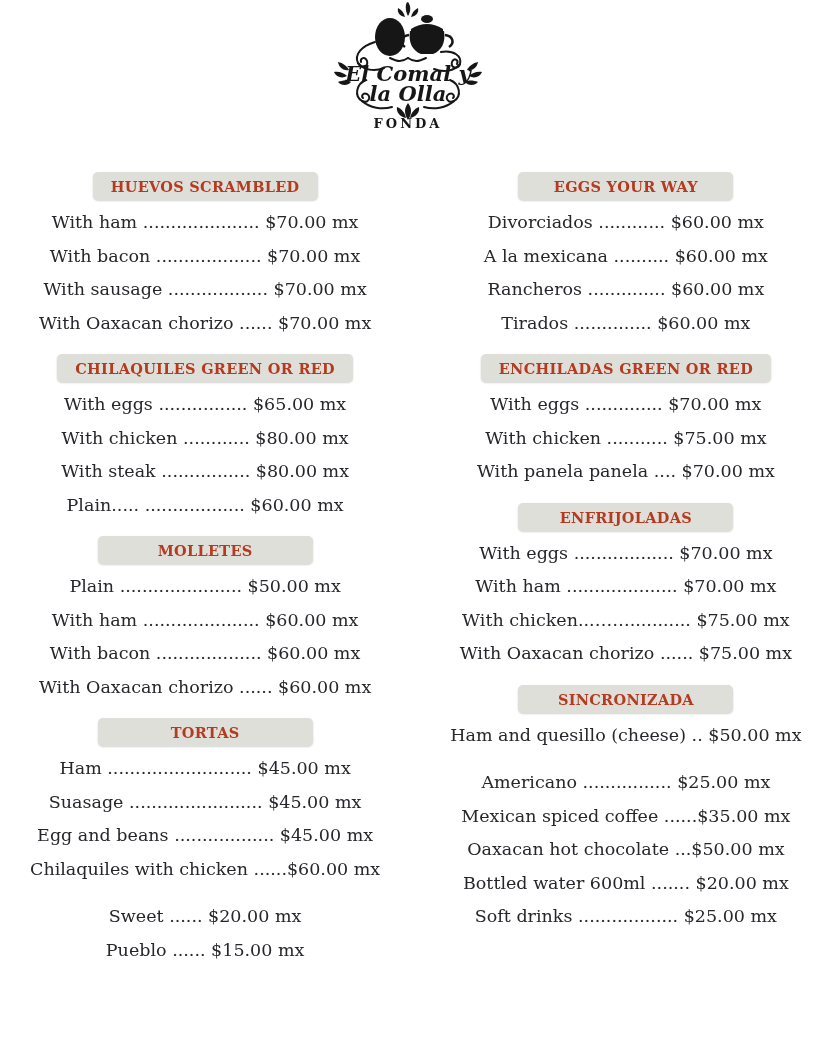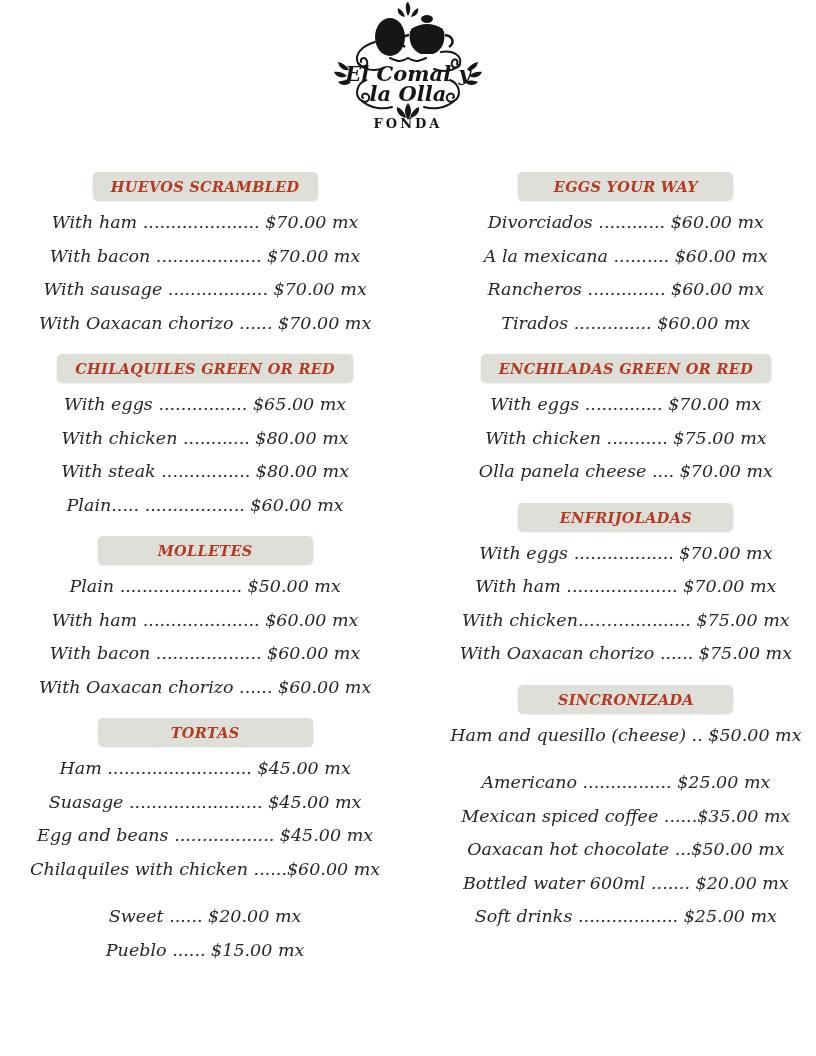--- a/index.html
+++ b/index.html
@@ -17,21 +17,21 @@
 
   .menu-grid {
     display: grid;
     grid-template-columns: 1fr 1fr;
     column-gap: 70px;
     padding: 40px 30px 0 30px;
     box-sizing: border-box;
   }
   .menu-col { text-align: center; }
 
-  .menu-section { margin-bottom: 14px; font-style: italic; }
+  .menu-section { margin-bottom: 14px; }
   .section-header {
     display: inline-block;
     min-width: 215px;
     box-sizing: border-box;
     background: var(--badge-bg, #dfdfda);
     border-radius: 5px;
     padding: 5px 18px 4px 18px;
     margin-bottom: 6px;
     box-shadow: 0 1px 2px rgba(0,0,0,0.18);
   }
@@ -193,21 +193,21 @@
 
   <section class="menu-section">
     <div class="section-header">
       <span class="section-title">ENCHILADAS GREEN OR RED</span>
     </div>
     <div class="items">
   <div class="menu-item"><span class="item-name">With eggs</span><span class="item-dots"> .............. </span><span class="item-price">$70.00 mx</span></div>
 
   <div class="menu-item"><span class="item-name">With chicken</span><span class="item-dots"> ........... </span><span class="item-price">$75.00 mx</span></div>
 
-  <div class="menu-item"><span class="item-name">Olla panela cheese</span><span class="item-dots"> .... </span><span class="item-price">$70.00 mx</span></div>
+  <div class="menu-item"><span class="item-name">With panela panela</span><span class="item-dots"> .... </span><span class="item-price">$70.00 mx</span></div>
 </div>
   </section>
 
   <section class="menu-section">
     <div class="section-header">
       <span class="section-title">ENFRIJOLADAS</span>
     </div>
     <div class="items">
   <div class="menu-item"><span class="item-name">With eggs</span><span class="item-dots"> .................. </span><span class="item-price">$70.00 mx</span></div>
 

